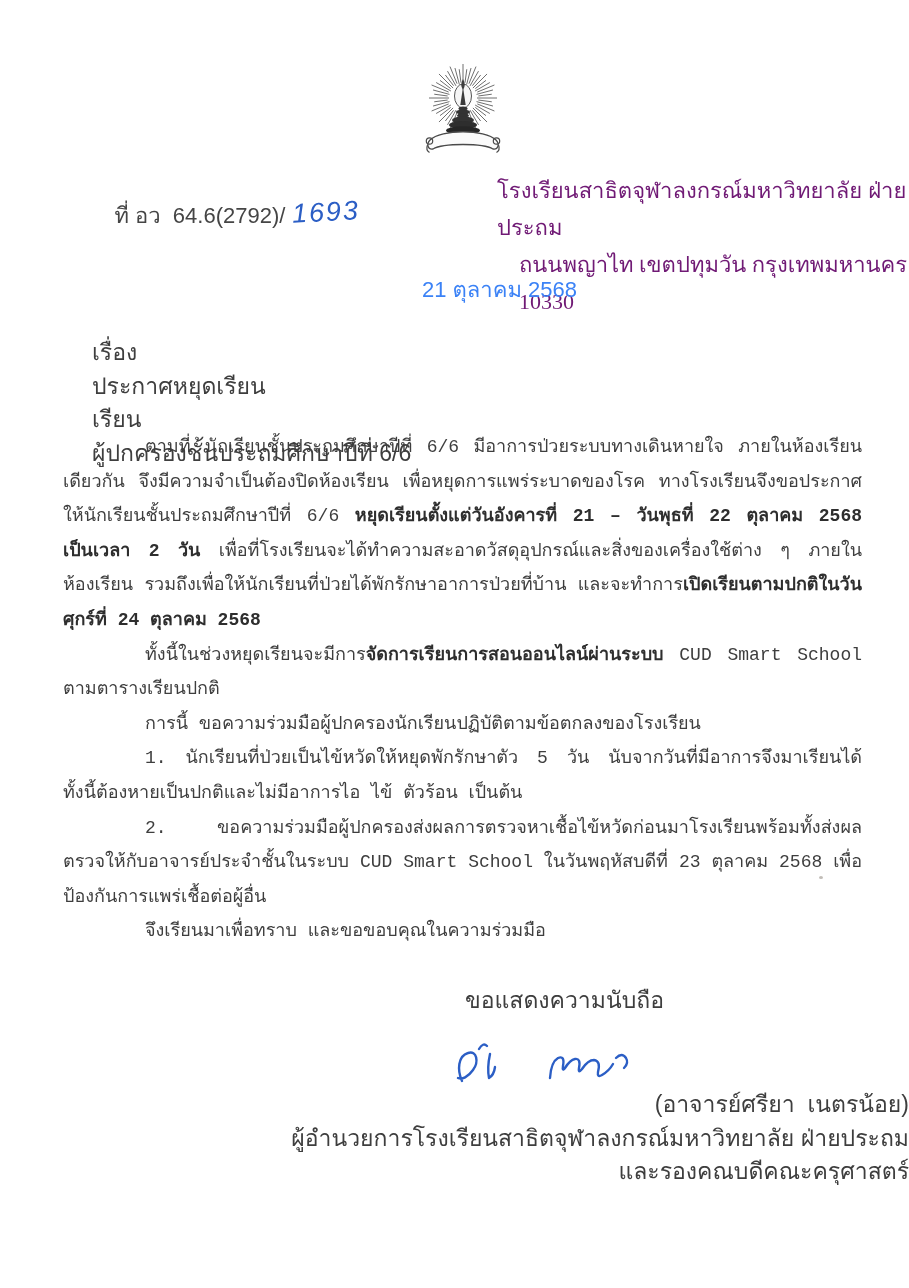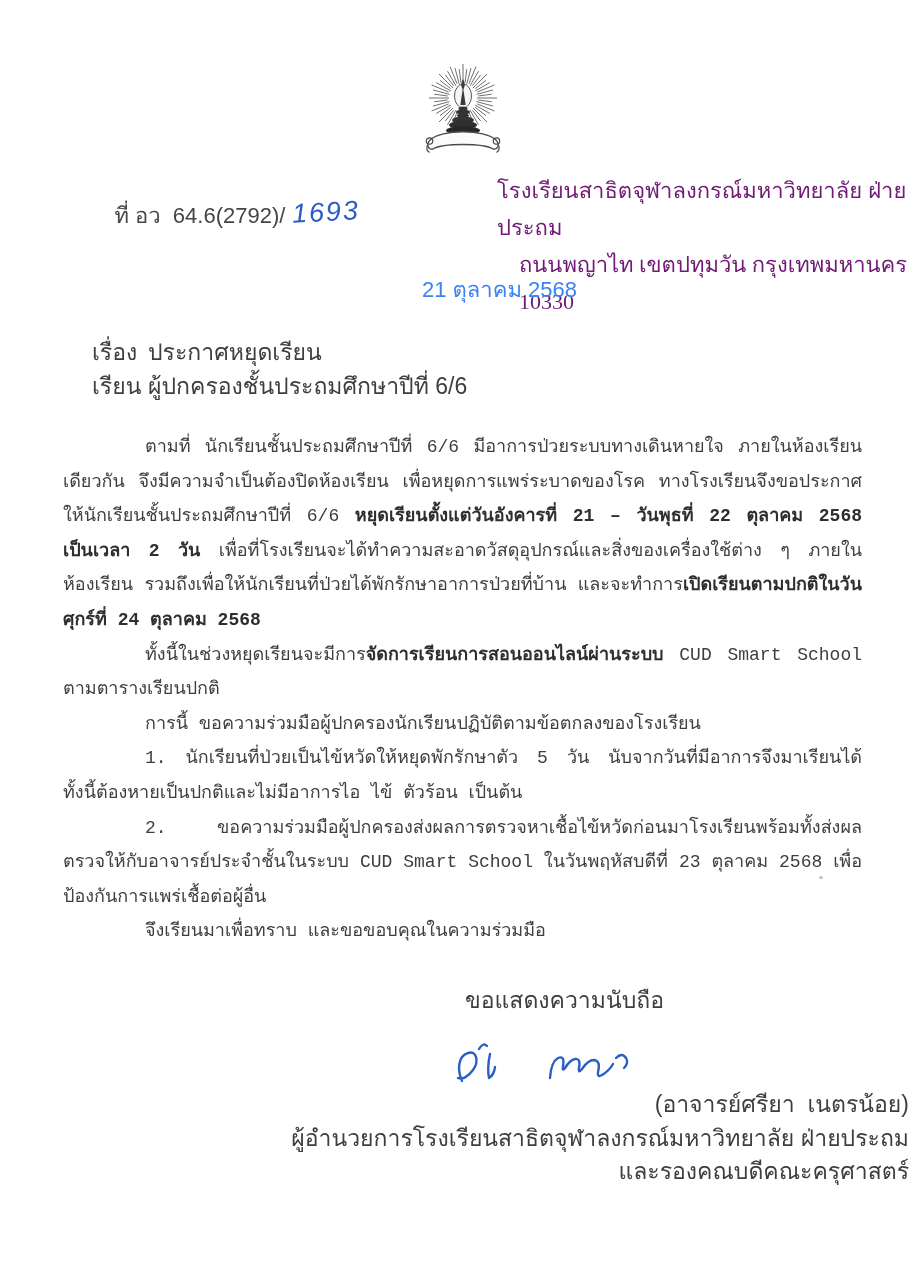--- a/index.html
+++ b/index.html
@@ -14,21 +14,21 @@
   .ref-row{position:absolute;left:90px;top:172px;font-size:22px;white-space:pre;color:#454545;}
   .handwritten-no{
     color:#2b5ec5;font-size:27px;font-style:italic;font-weight:500;
     letter-spacing:2px;display:inline-block;transform:rotate(-3deg) translateY(-2px);
   }
   .addr-block{position:absolute;left:497px;top:172px;font-size:22px;line-height:37px;color:#701a75;}
   .addr-line2{padding-left:22px;font-family:Liberation Serif, serif;}
   .date-line{position:absolute;left:90px;right:0;top:272px;text-align:center;font-size:22px;color:#3b82f6;}
   
   .meta{position:absolute;left:92px;top:336px;font-size:23px;line-height:33.5px;color:#3e3e3e;}
-  .meta-row{display:flex;}
+  .meta-row{display:flex;flex-direction:column;}
   .meta-label{width:56px;}
   
   .body-block{
     position:absolute;left:63px;top:430px;width:799px;
     font-size:18px;line-height:34.6px;text-align:justify;color:#3e3e3e;font-family:Liberation Mono, monospace;
   }
   .body-block p{margin:0;text-indent:82px;}
   .body-block p.closing-line{}
   .body-block b{font-weight:bold;color:#2e2e2e;}
   

